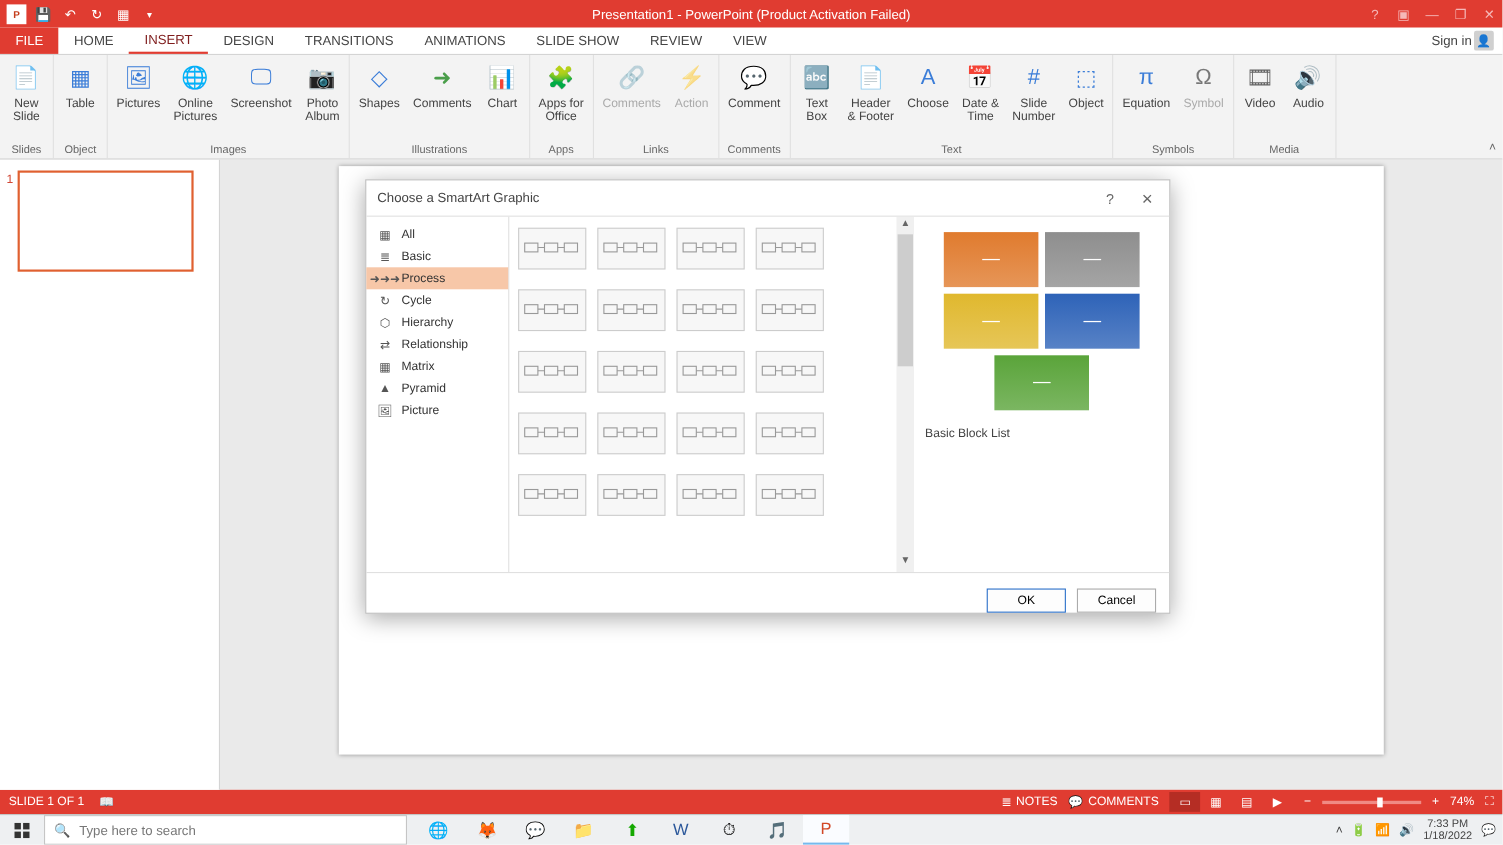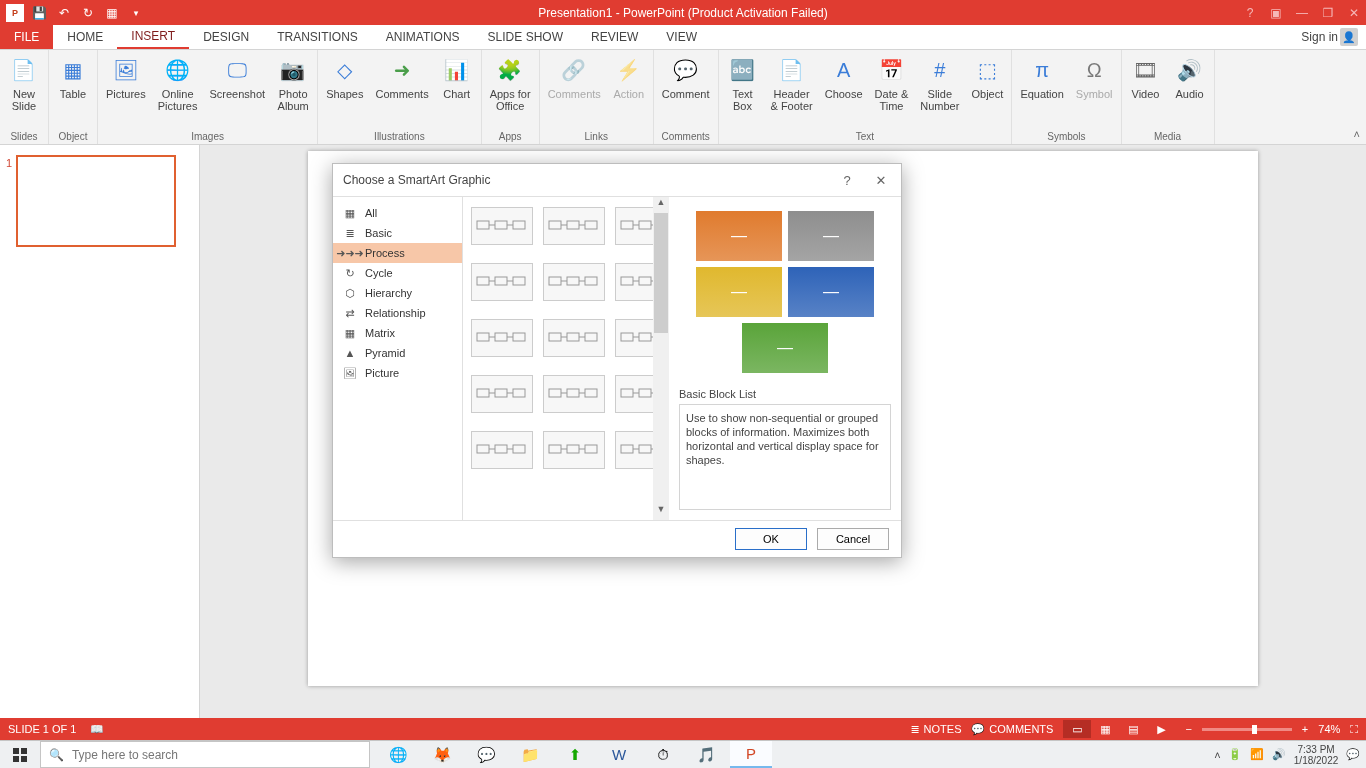--- a/index.html
+++ b/index.html
@@ -36,42 +36,42 @@
 
 .workspace { display: flex; height: 573px; background: #eaeaea; }
 .slidepanel { width: 200px; background: #fff; border-right: 1px solid #d4d4d4; padding: 10px 6px; }
 .thumb-wrap { display: flex; align-items: flex-start; }
 .thumb-num { font-size: 11px; color: #d14836; margin-right: 4px; margin-top: 2px; }
 .thumb { width: 160px; height: 92px; border: 2px solid #e06030; background: #fff; }
 .editarea { flex: 1; position: relative; display: flex; justify-content: center; padding-top: 6px; }
 .slide { width: 950px; height: 535px; background: #fff; box-shadow: 0 0 4px rgba(0,0,0,0.35); }
 
 
-.dialog-overlay { position: absolute; top: 163px; left: 332px; width: 570px; height: 395px; background: #fff; box-shadow: 0 4px 20px rgba(0,0,0,0.35); border: 1px solid #bdbdbd; z-index: 10; display: flex; flex-direction: column; }
+.dialog-overlay { position: absolute; top: 163px; left: 332px; width: 732px; height: 395px; background: #fff; box-shadow: 0 4px 20px rgba(0,0,0,0.35); border: 1px solid #bdbdbd; z-index: 10; display: flex; flex-direction: column; }
 .dialog-header { height: 32px; display: flex; align-items: center; padding: 0 10px; font-size: 12px; color: #444; }
 .dialog-header .dspace { flex: 1; }
 .dialog-header .dicon { width: 20px; text-align: center; color: #666; cursor: pointer; font-size: 13px; margin-left: 14px; }
 .dialog-body { flex: 1; display: flex; border-top: 1px solid #e0e0e0; border-bottom: 1px solid #e0e0e0; }
 .dlg-cats { width: 130px; border-right: 1px solid #e0e0e0; padding: 6px 0; }
 .dlg-cats .cat { display: flex; align-items: center; padding: 3px 10px; font-size: 11px; color: #333; gap: 8px; cursor: pointer; }
 .dlg-cats .cat .cicon { width: 14px; height: 14px; display:flex; align-items:center; justify-content:center; color:#555; font-size:11px;}
 .dlg-cats .cat.selected { background: #f7c7a8; }
 .dlg-gallery { flex: 1; position: relative; padding: 10px 8px; overflow: hidden; }
 .dlg-gallery .grid { display: grid; grid-template-columns: repeat(4, 62px); gap: 18px 10px; }
 .dlg-gallery .gitem { width: 62px; height: 38px; background: #f7f7f7; border: 1px solid #ccc; display:flex; align-items:center; justify-content:center; font-size:8px; color:#888; }
 .dlg-gallery .scroll { position: absolute; right: 0; top: 0; bottom: 0; width: 16px; background: #f0f0f0; }
 .dlg-gallery .scroll .thumb-scroll { position: absolute; top: 16px; width: 14px; left: 1px; height: 120px; background: #cdcdcd; }
 .dlg-gallery .scroll .arr { position: absolute; width: 16px; height: 16px; text-align: center; font-size: 9px; color: #666; }
 .dlg-preview { width: 232px; padding: 10px; display: flex; flex-direction: column; }
 .preview-box { flex: 0 0 175px; display: flex; flex-wrap: wrap; gap: 6px; justify-content: center; align-content: flex-start; padding-top: 4px; }
 .preview-box .pb { width: 86px; height: 50px; display: flex; align-items: center; justify-content: center; color: #fff; font-size: 16px; }
 .preview-box .pb.lastrow { margin: 0 auto; }
 .preview-title { font-size: 11px; font-weight: normal; color: #444; margin: 6px 0 4px 0; }
 .preview-desc { font-size: 11px; color: #444; border: 1px solid #d4d4d4; padding: 6px; line-height: 14px; flex: 1; }
-.dialog-footer { height: 36px; display: flex; align-items: center; justify-content: flex-end; gap: 10px; padding: 0 12px; }
+.dialog-footer { height: 36px; display: flex; align-items: flex-end; justify-content: flex-end; gap: 10px; padding: 0 12px; }
 .dbtn { width: 72px; height: 22px; font-size: 11px; border: 1px solid #ababab; background: #fdfdfd; cursor: pointer; }
 .dbtn.primary { border: 1px solid #2a6fc9; }
 
 
 .statusbar { height: 22px; background: #e03c31; color: #fff; display: flex; align-items: center; font-size: 11px; padding: 0 8px; gap: 14px; }
 .statusbar .sright { margin-left: auto; display: flex; align-items: center; gap: 10px; }
 .statusbar .sbtn { display: flex; align-items: center; gap: 4px; cursor: pointer; }
 .statusbar .zoomslider { width: 90px; height: 3px; background: #f08a84; position: relative; }
 .statusbar .zoomslider .zthumb { position: absolute; top: -3px; left: 50px; width: 5px; height: 9px; background: #fff; }
 .viewbtns { display: flex; gap: 0; }
@@ -512,21 +512,20 @@
     </div>
     <div class="dlg-preview">
       <div class="preview-box" id="preview-box">
           <div class="pb" style="background: linear-gradient(rgb(224, 123, 46) 0%, rgba(224, 123, 46, 0.8) 100%);">—</div>
           <div class="pb" style="background: linear-gradient(rgb(142, 142, 142) 0%, rgba(142, 142, 142, 0.8) 100%);">—</div>
           <div class="pb" style="background: linear-gradient(rgb(224, 184, 46) 0%, rgba(224, 184, 46, 0.8) 100%);">—</div>
           <div class="pb" style="background: linear-gradient(rgb(46, 99, 184) 0%, rgba(46, 99, 184, 0.8) 100%);">—</div>
           <div class="pb lastrow" style="background: linear-gradient(rgb(90, 164, 58) 0%, rgba(90, 164, 58, 0.8) 100%);">—</div>
         </div>
       <div class="preview-title">Basic Block List</div>
-      <div class="preview-desc">Use to show non-sequential or grouped blocks of information. Maximizes both horizontal and vertical display space for shapes.</div>
     </div>
   </div>
   <div class="dialog-footer">
     <button class="dbtn primary">OK</button>
     <button class="dbtn">Cancel</button>
   </div>
 </div>
 
 <div class="statusbar">
   <span>SLIDE 1 OF 1</span>

